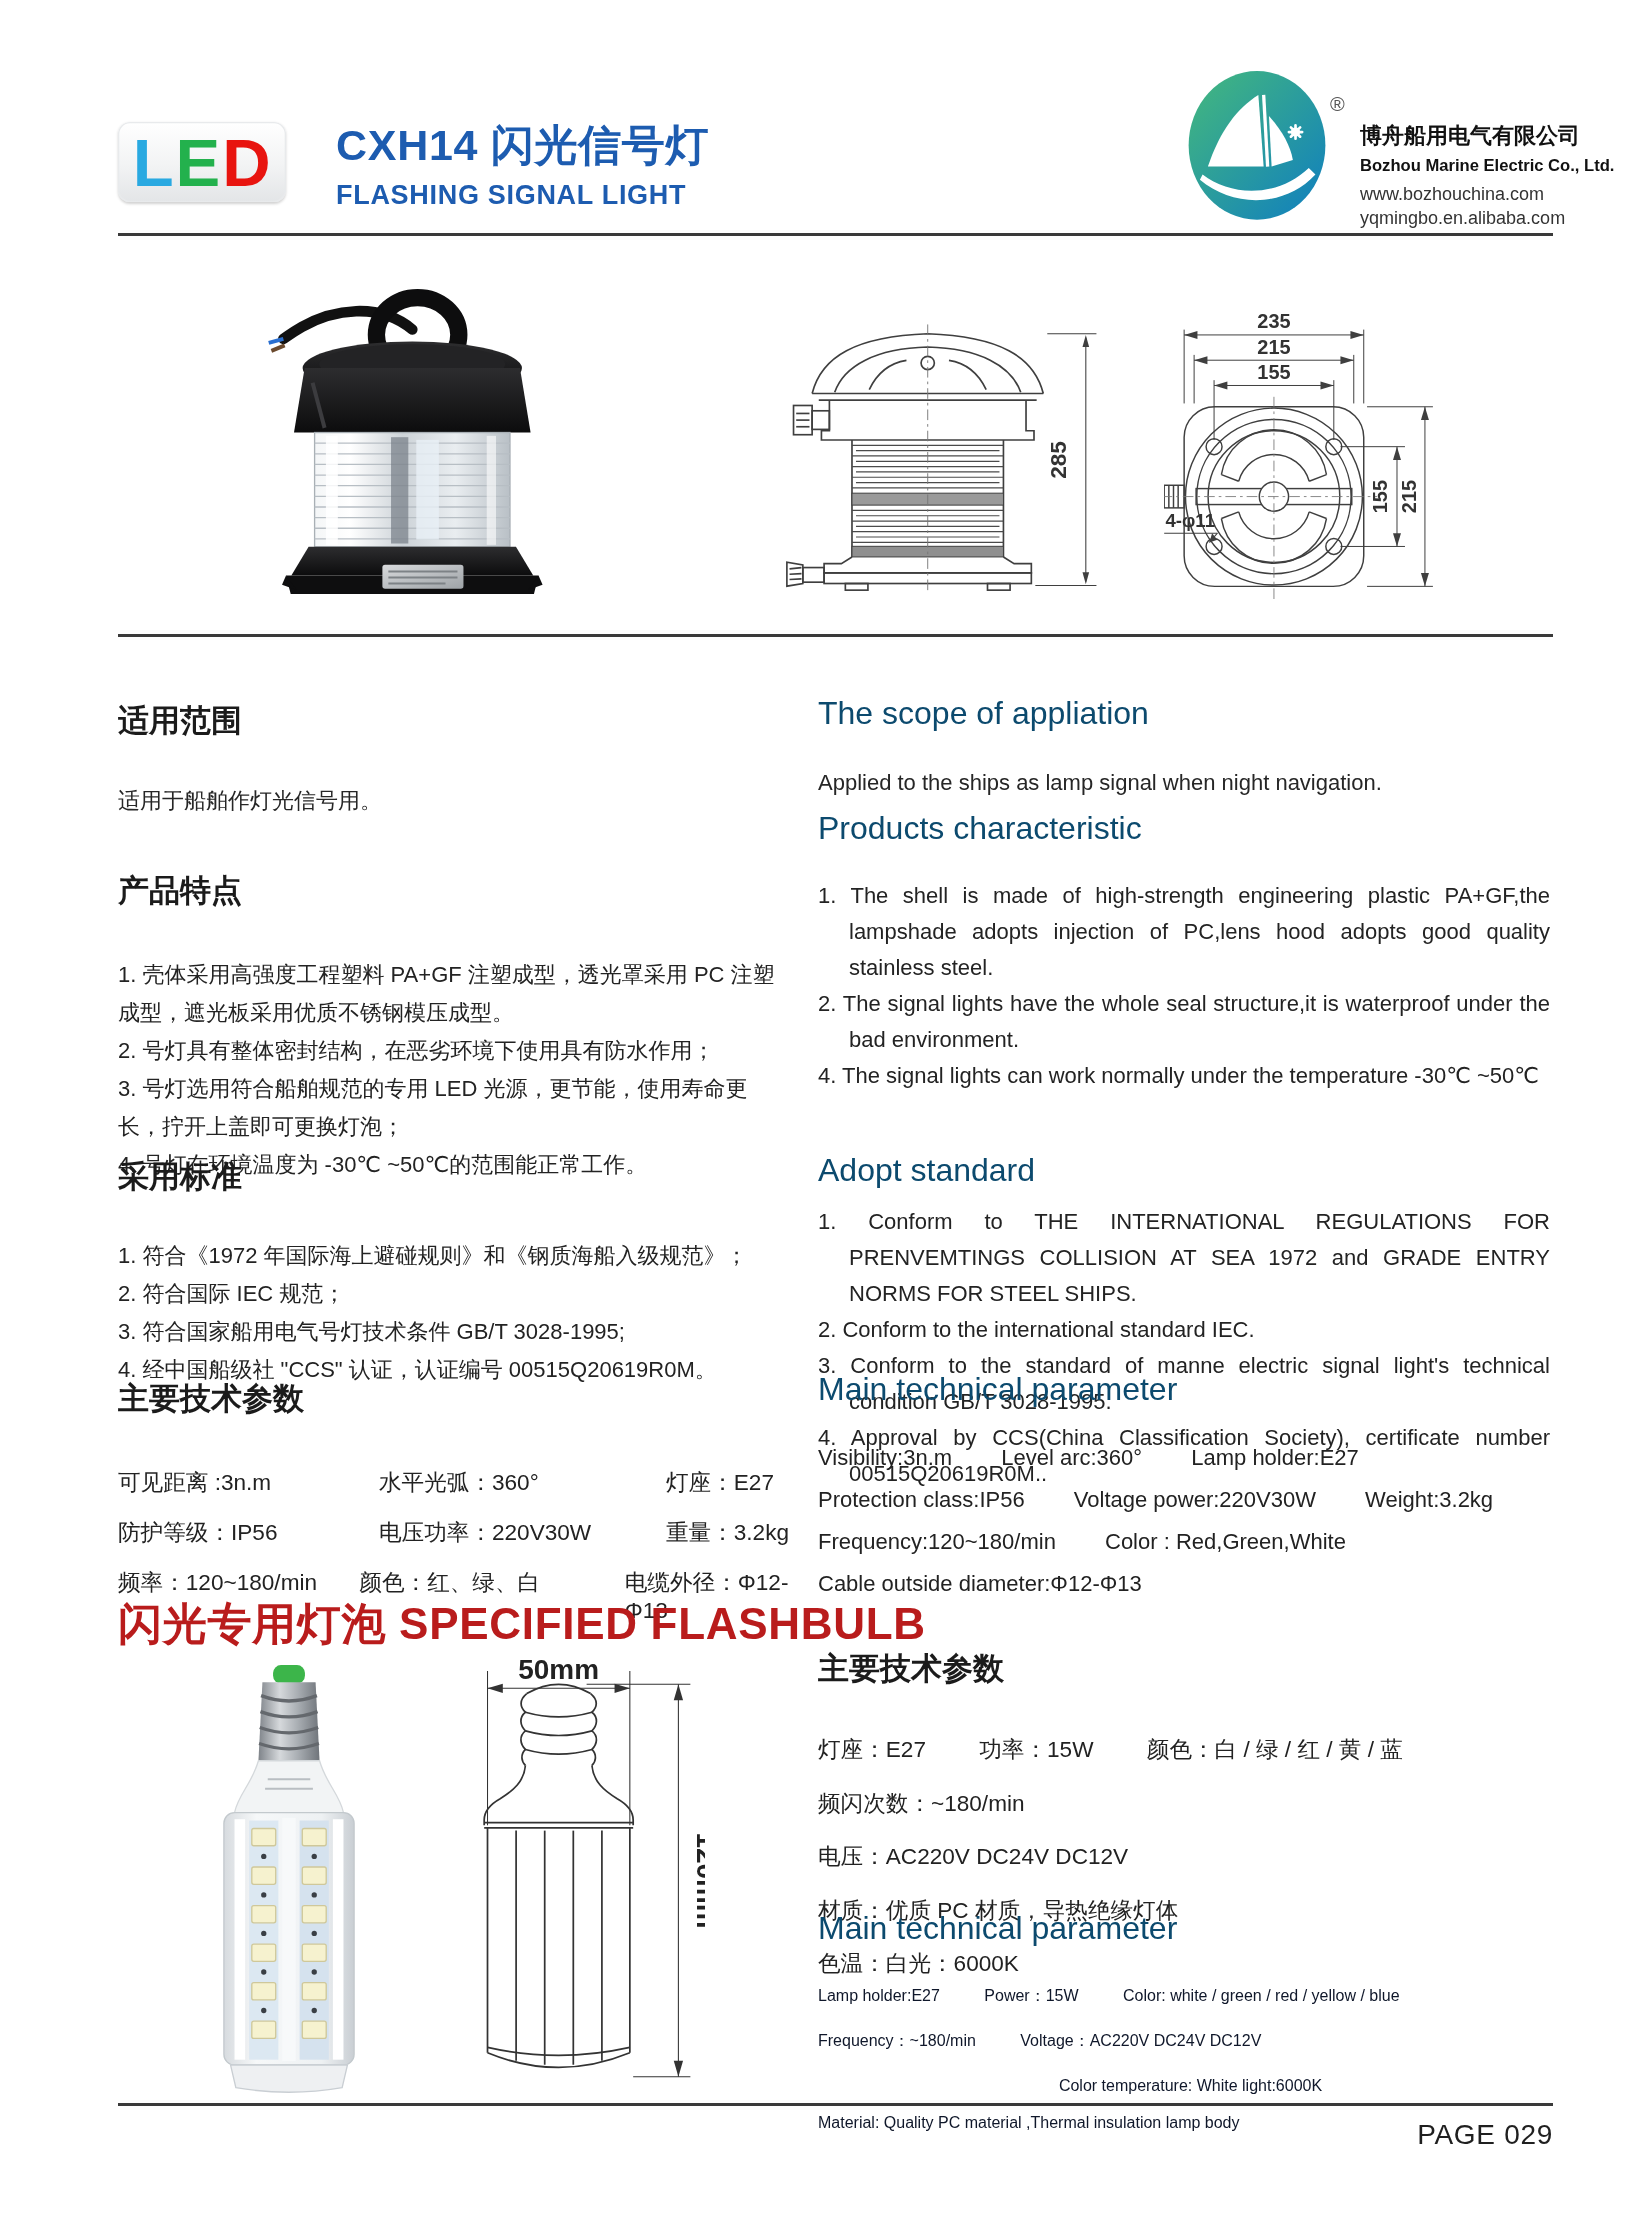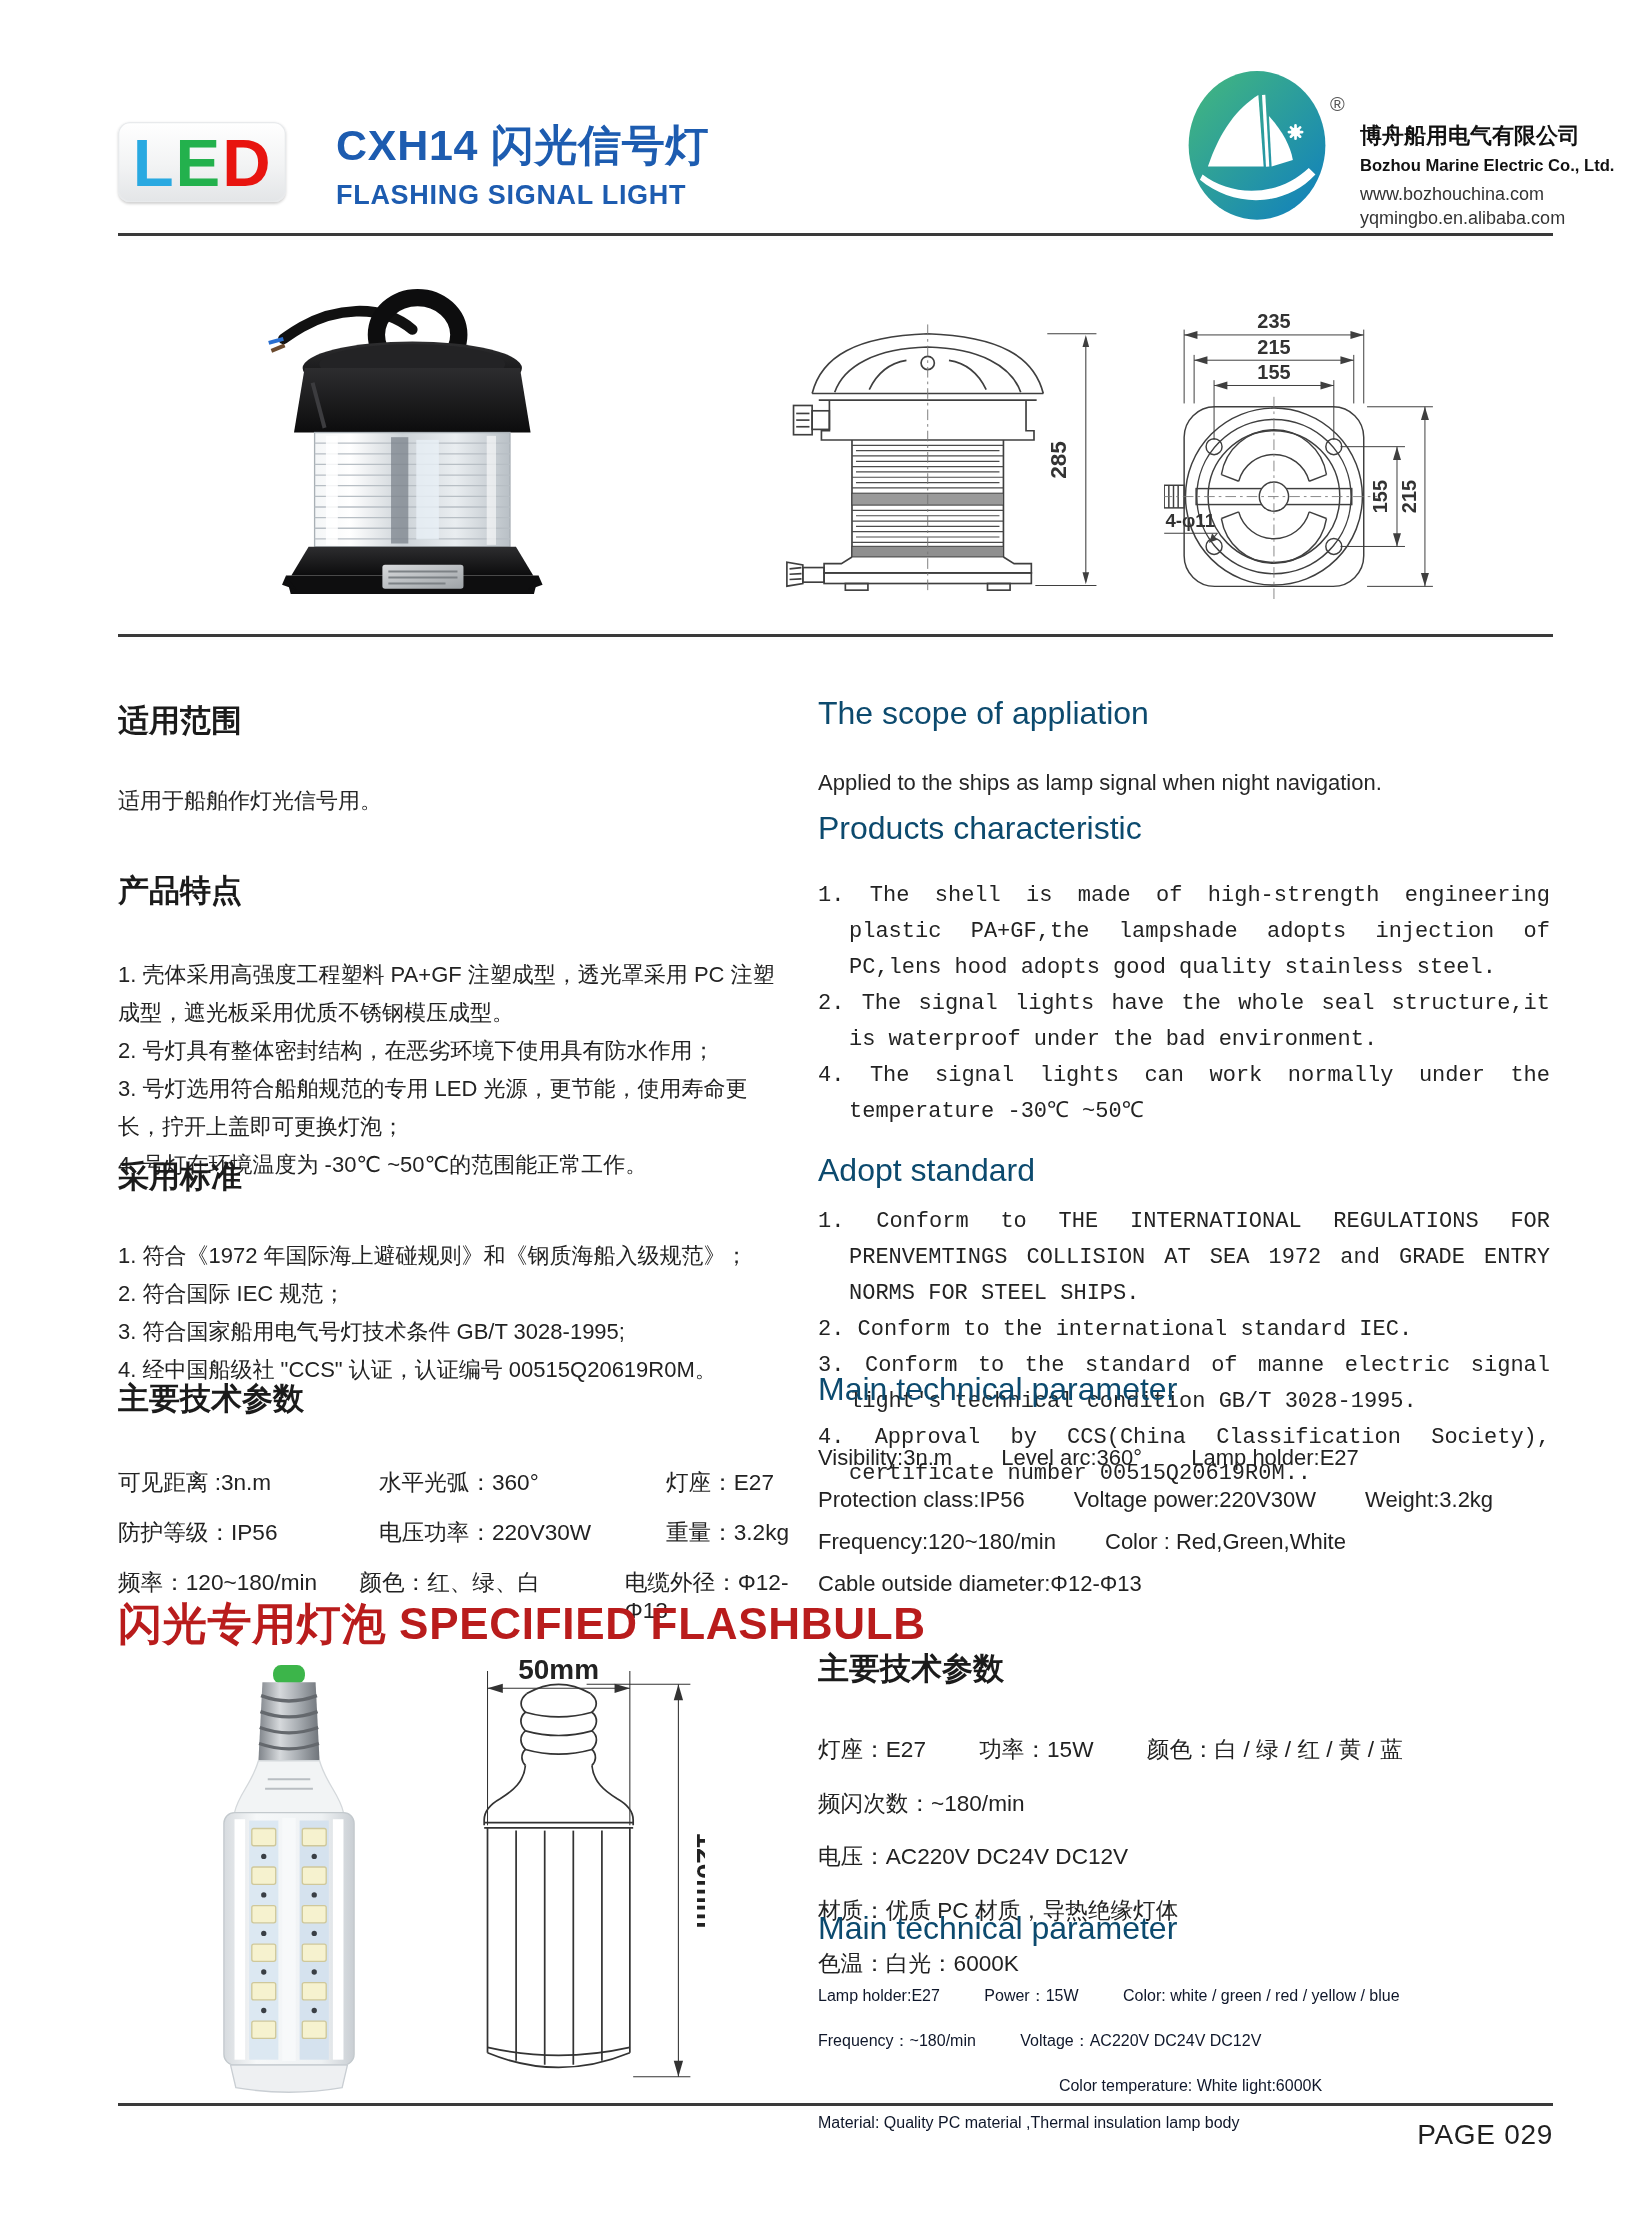--- a/index.html
+++ b/index.html
@@ -25,21 +25,21 @@
   .rule1{left:118px;top:233px;width:1435px;}
   .rule2{left:118px;top:634px;width:1435px;height:2.7px;}
   .rule3{left:118px;top:2103px;width:1435px;}
 
   
   .h-cn{font-size:31px;font-weight:600;color:#1b1b1b;}
   .h-en{font-size:32px;font-weight:500;color:#0c4a6e;}
   .body-cn{font-size:22px;color:#262626;line-height:36px;}
   .body-en{font-size:22px;color:#262626;line-height:35px;}
   .list-cn .it{font-size:22px;line-height:38px;color:#232323;}
-  .list-en .it{font-size:22px;line-height:36px;color:#232323;text-align:justify;padding-left:31px;text-indent:-31px;font-family:Liberation Mono, monospace;}
+  .list-en .it{font-size:22px;line-height:36px;color:#232323;text-align:justify;padding-left:31px;text-indent:-31px;}
   .spec-grid .row{display:flex;margin-bottom:19px;}
   .spec-grid .row span{font-size:22.6px;color:#222;}
   .spec-grid .row span:nth-child(1){width:261px;}
   .spec-grid .row span:nth-child(2){width:287px;}
   .spec-line{margin-bottom:16px;font-size:22px;color:#222;}
   .spec-line span{margin-right:43px;}
   .fb-line{margin-bottom:22.6px;font-size:22.6px;color:#222;}
   .fb-line span{margin-right:47px;}
   .fb-line-en{margin-bottom:12px;font-size:16px;color:#0f172a;line-height:33px;}
   .fb-line-en span{margin-right:40px;}

